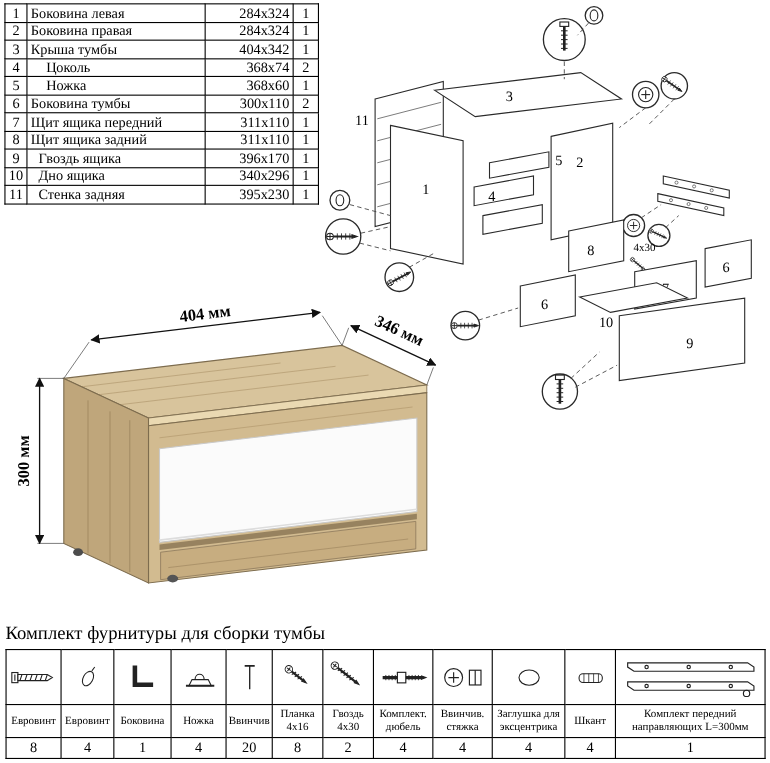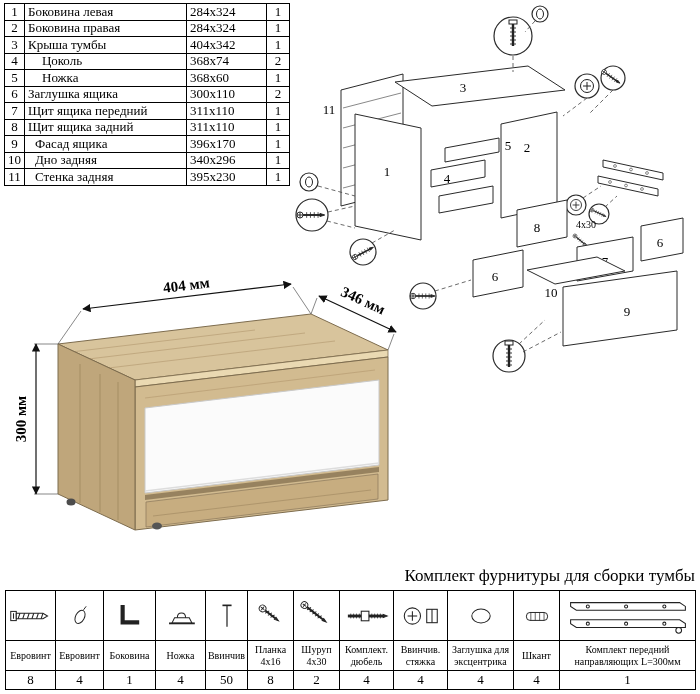--- a/index.html
+++ b/index.html
@@ -3,40 +3,40 @@
 <meta charset="utf-8">
 <style>
   *{margin:0;padding:0;box-sizing:border-box}
   html,body{width:700px;height:694px}
   body{position:relative;background:#fff;color:#000;font-family:"Liberation Serif",serif;overflow:hidden}
   
   .parts{position:absolute;top:3px;left:4px;border-collapse:collapse;background:#fff}
   .parts td{border:1px solid #000;font-size:13px;height:16.5px;padding:0 3px;line-height:1.1;white-space:nowrap}
   .parts td.num{width:20px;text-align:center;padding:0}
   .parts td.name{width:162px}
-  .parts td.size{width:80px;text-align:left}
+  .parts td.size{width:80px;text-align:right}
   .parts td.qty{width:23px;text-align:center;padding:0}
   .parts tr.ind td.name{padding-left:17px}
   .parts tr.ind2 td.name{padding-left:10px}
   
   svg{display:block}
   svg text{font-family:"Liberation Serif",serif;fill:#000}
   .pnl{fill:#fff;stroke:#2a2a2a;stroke-width:1}
   .thin{stroke:#555;stroke-width:.7;fill:none}
   .dash{stroke:#444;stroke-width:.8;stroke-dasharray:4 3;fill:none}
   .lbl{font-size:13px;text-anchor:middle}
   .co{fill:#fff;stroke:#2a2a2a;stroke-width:1.2}
   .dim{stroke:#111;stroke-width:1.2;fill:none}
   .dimtxt{font-size:15px;font-weight:bold;text-anchor:middle}
   .note{font-size:10px;text-anchor:middle}
   .dg{position:absolute;left:295px;top:0}
   .rn{position:absolute;left:5px;top:262px}
   
   .bottom{position:absolute;left:5px;top:566px;width:690px}
-  .hw-title{text-align:right;font-size:17px;margin-bottom:4px}
+  .hw-title{text-align:left;font-size:17px;margin-bottom:4px}
   .hw{border-collapse:collapse;width:690px;table-layout:fixed}
   .hw td{border:1px solid #000;text-align:center;vertical-align:middle;padding:1px;overflow:hidden}
   .hw td.ic{height:50px}
   .hw td.ic svg{margin:0 auto}
   .hw td.lb{font-size:10px;line-height:1.15;height:30px}
   .hw td.qt{font-size:13px;height:18px}
   .hwic{stroke:#222;fill:none;stroke-width:1.1}
 </style>
 </head>
 <body>
@@ -68,45 +68,45 @@
         <td class="qty">2</td>
       </tr>
     <tr class="ind">
         <td class="num">5</td>
         <td class="name">Ножка</td>
         <td class="size">368х60</td>
         <td class="qty">1</td>
       </tr>
     <tr>
         <td class="num">6</td>
-        <td class="name">Заглушка ящика</td>
+        <td class="name">Боковина тумбы</td>
         <td class="size">300х110</td>
         <td class="qty">2</td>
       </tr>
     <tr>
         <td class="num">7</td>
         <td class="name">Щит ящика передний</td>
         <td class="size">311х110</td>
         <td class="qty">1</td>
       </tr>
     <tr>
         <td class="num">8</td>
         <td class="name">Щит ящика задний</td>
         <td class="size">311х110</td>
         <td class="qty">1</td>
       </tr>
     <tr class="ind2">
         <td class="num">9</td>
-        <td class="name">Фасад ящика</td>
+        <td class="name">Гвоздь ящика</td>
         <td class="size">396х170</td>
         <td class="qty">1</td>
       </tr>
     <tr class="ind2">
         <td class="num">10</td>
-        <td class="name">Дно задняя</td>
+        <td class="name">Дно ящика</td>
         <td class="size">340х296</td>
         <td class="qty">1</td>
       </tr>
     <tr class="ind2">
         <td class="num">11</td>
         <td class="name">Стенка задняя</td>
         <td class="size">395х230</td>
         <td class="qty">1</td>
       </tr>
   </tbody>
@@ -435,33 +435,33 @@
             </svg>
           </td>
       </tr>
       <tr>
         <td class="lb">Евровинт</td>
         <td class="lb">Евровинт</td>
         <td class="lb">Боковина</td>
         <td class="lb">Ножка</td>
         <td class="lb">Ввинчив</td>
         <td class="lb">Планка 4х16</td>
-        <td class="lb">Шуруп 4х30</td>
+        <td class="lb">Гвоздь 4х30</td>
         <td class="lb">Комплект. дюбель</td>
         <td class="lb">Ввинчив. стяжка</td>
         <td class="lb">Заглушка для эксцентрика</td>
         <td class="lb">Шкант</td>
         <td class="lb">Комплект передний направляющих L=300мм</td>
       </tr>
       <tr>
         <td class="qt">8</td>
         <td class="qt">4</td>
         <td class="qt">1</td>
         <td class="qt">4</td>
-        <td class="qt">50</td>
+        <td class="qt">20</td>
         <td class="qt">8</td>
         <td class="qt">2</td>
         <td class="qt">4</td>
         <td class="qt">4</td>
         <td class="qt">4</td>
         <td class="qt">4</td>
         <td class="qt">1</td>
       </tr>
     </tbody>
   </table>

